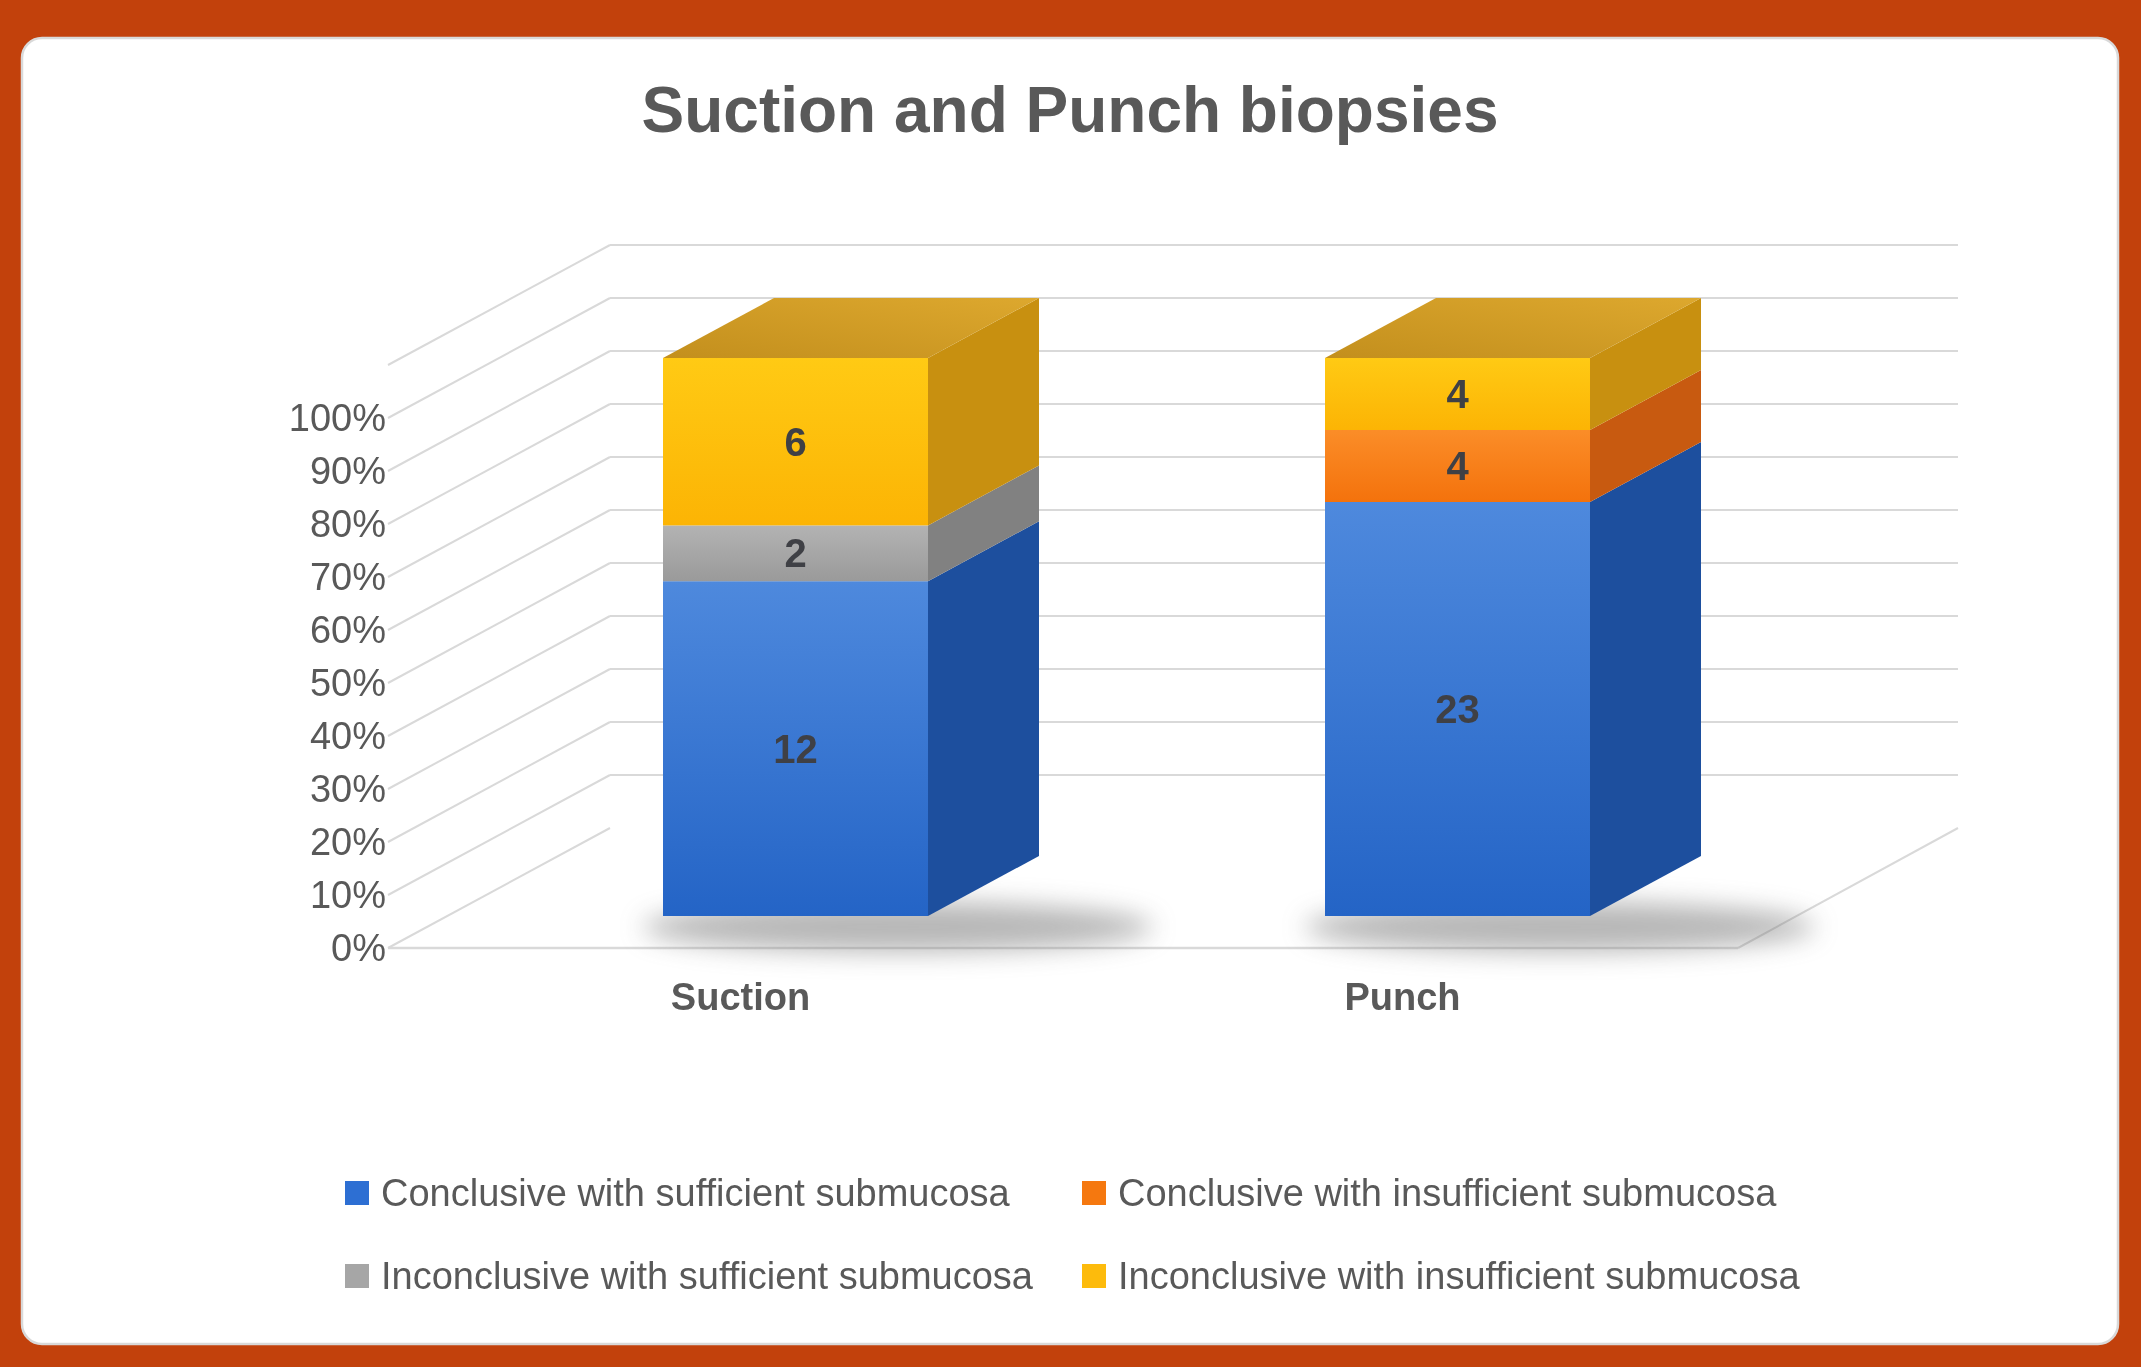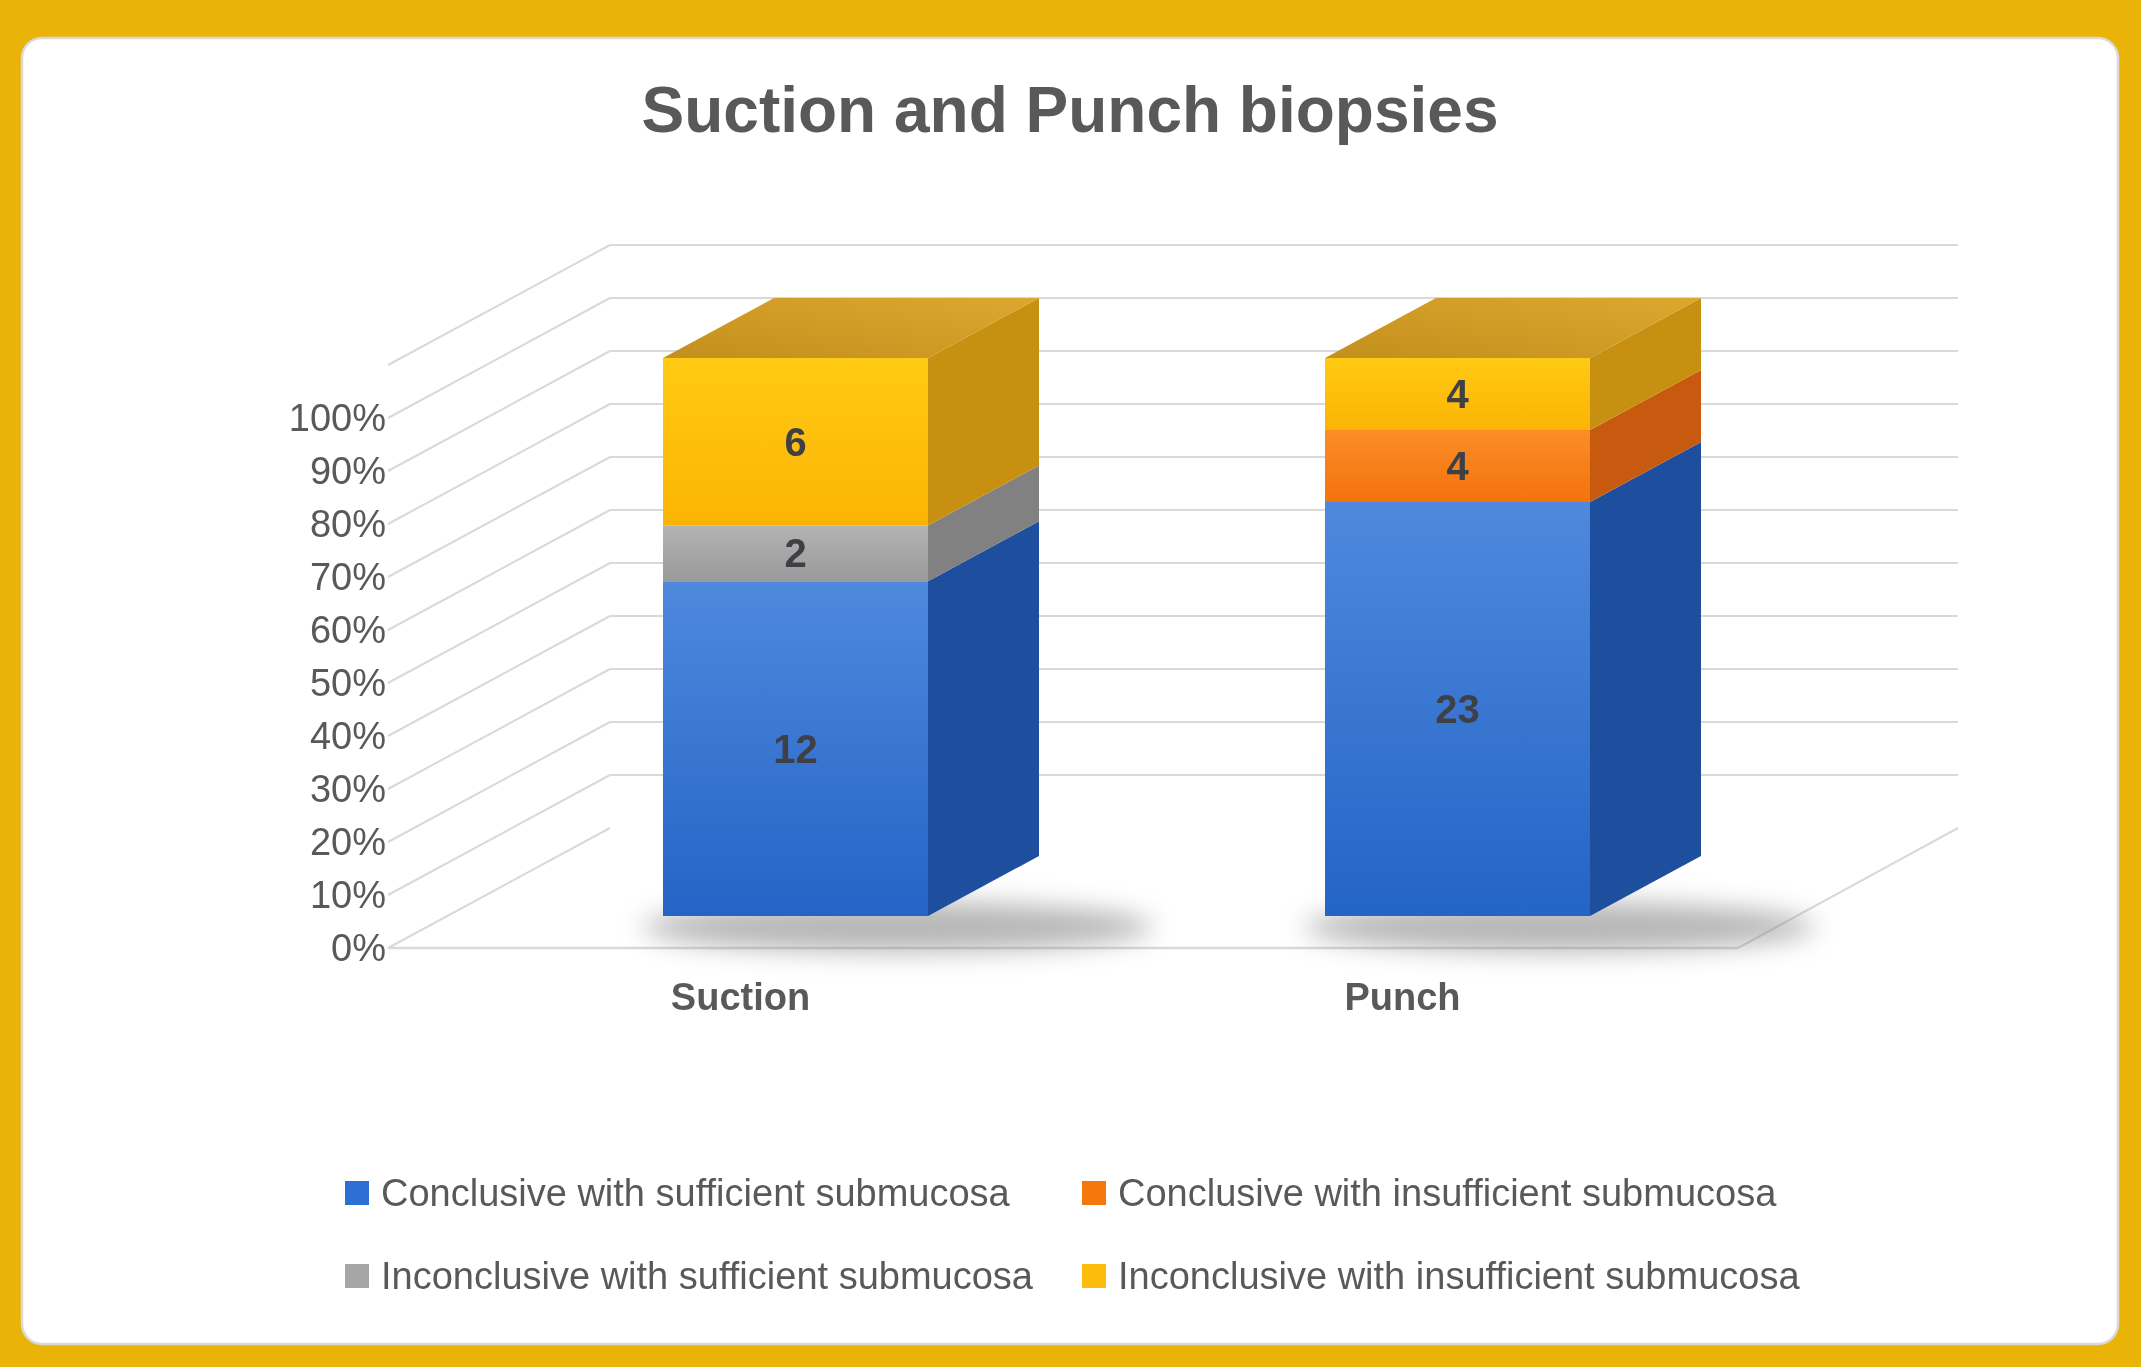--- a/index.html
+++ b/index.html
@@ -1,16 +1,16 @@
 <!DOCTYPE html>
 <html><head>
 <meta charset="utf-8">
 <style>
   html,body{margin:0;padding:0;background:#ffffff;}
-  .stage{width:2141px;height:1367px;position:relative;background:#eab308;}
+  .stage{width:2141px;height:1367px;position:relative;background:#c2410c;}
   svg text{font-family:"Liberation Sans",sans-serif;}
   .title{font-size:64px;font-weight:700;fill:#595959;}
   .tick{font-size:38px;fill:#595959;}
   .cat{font-size:38px;font-weight:700;fill:#595959;}
   .dlabel{font-size:40px;font-weight:700;fill:#3f4045;}
   .legend-text{font-size:38px;fill:#595959;}
 </style>
 </head>
 <body>
 

